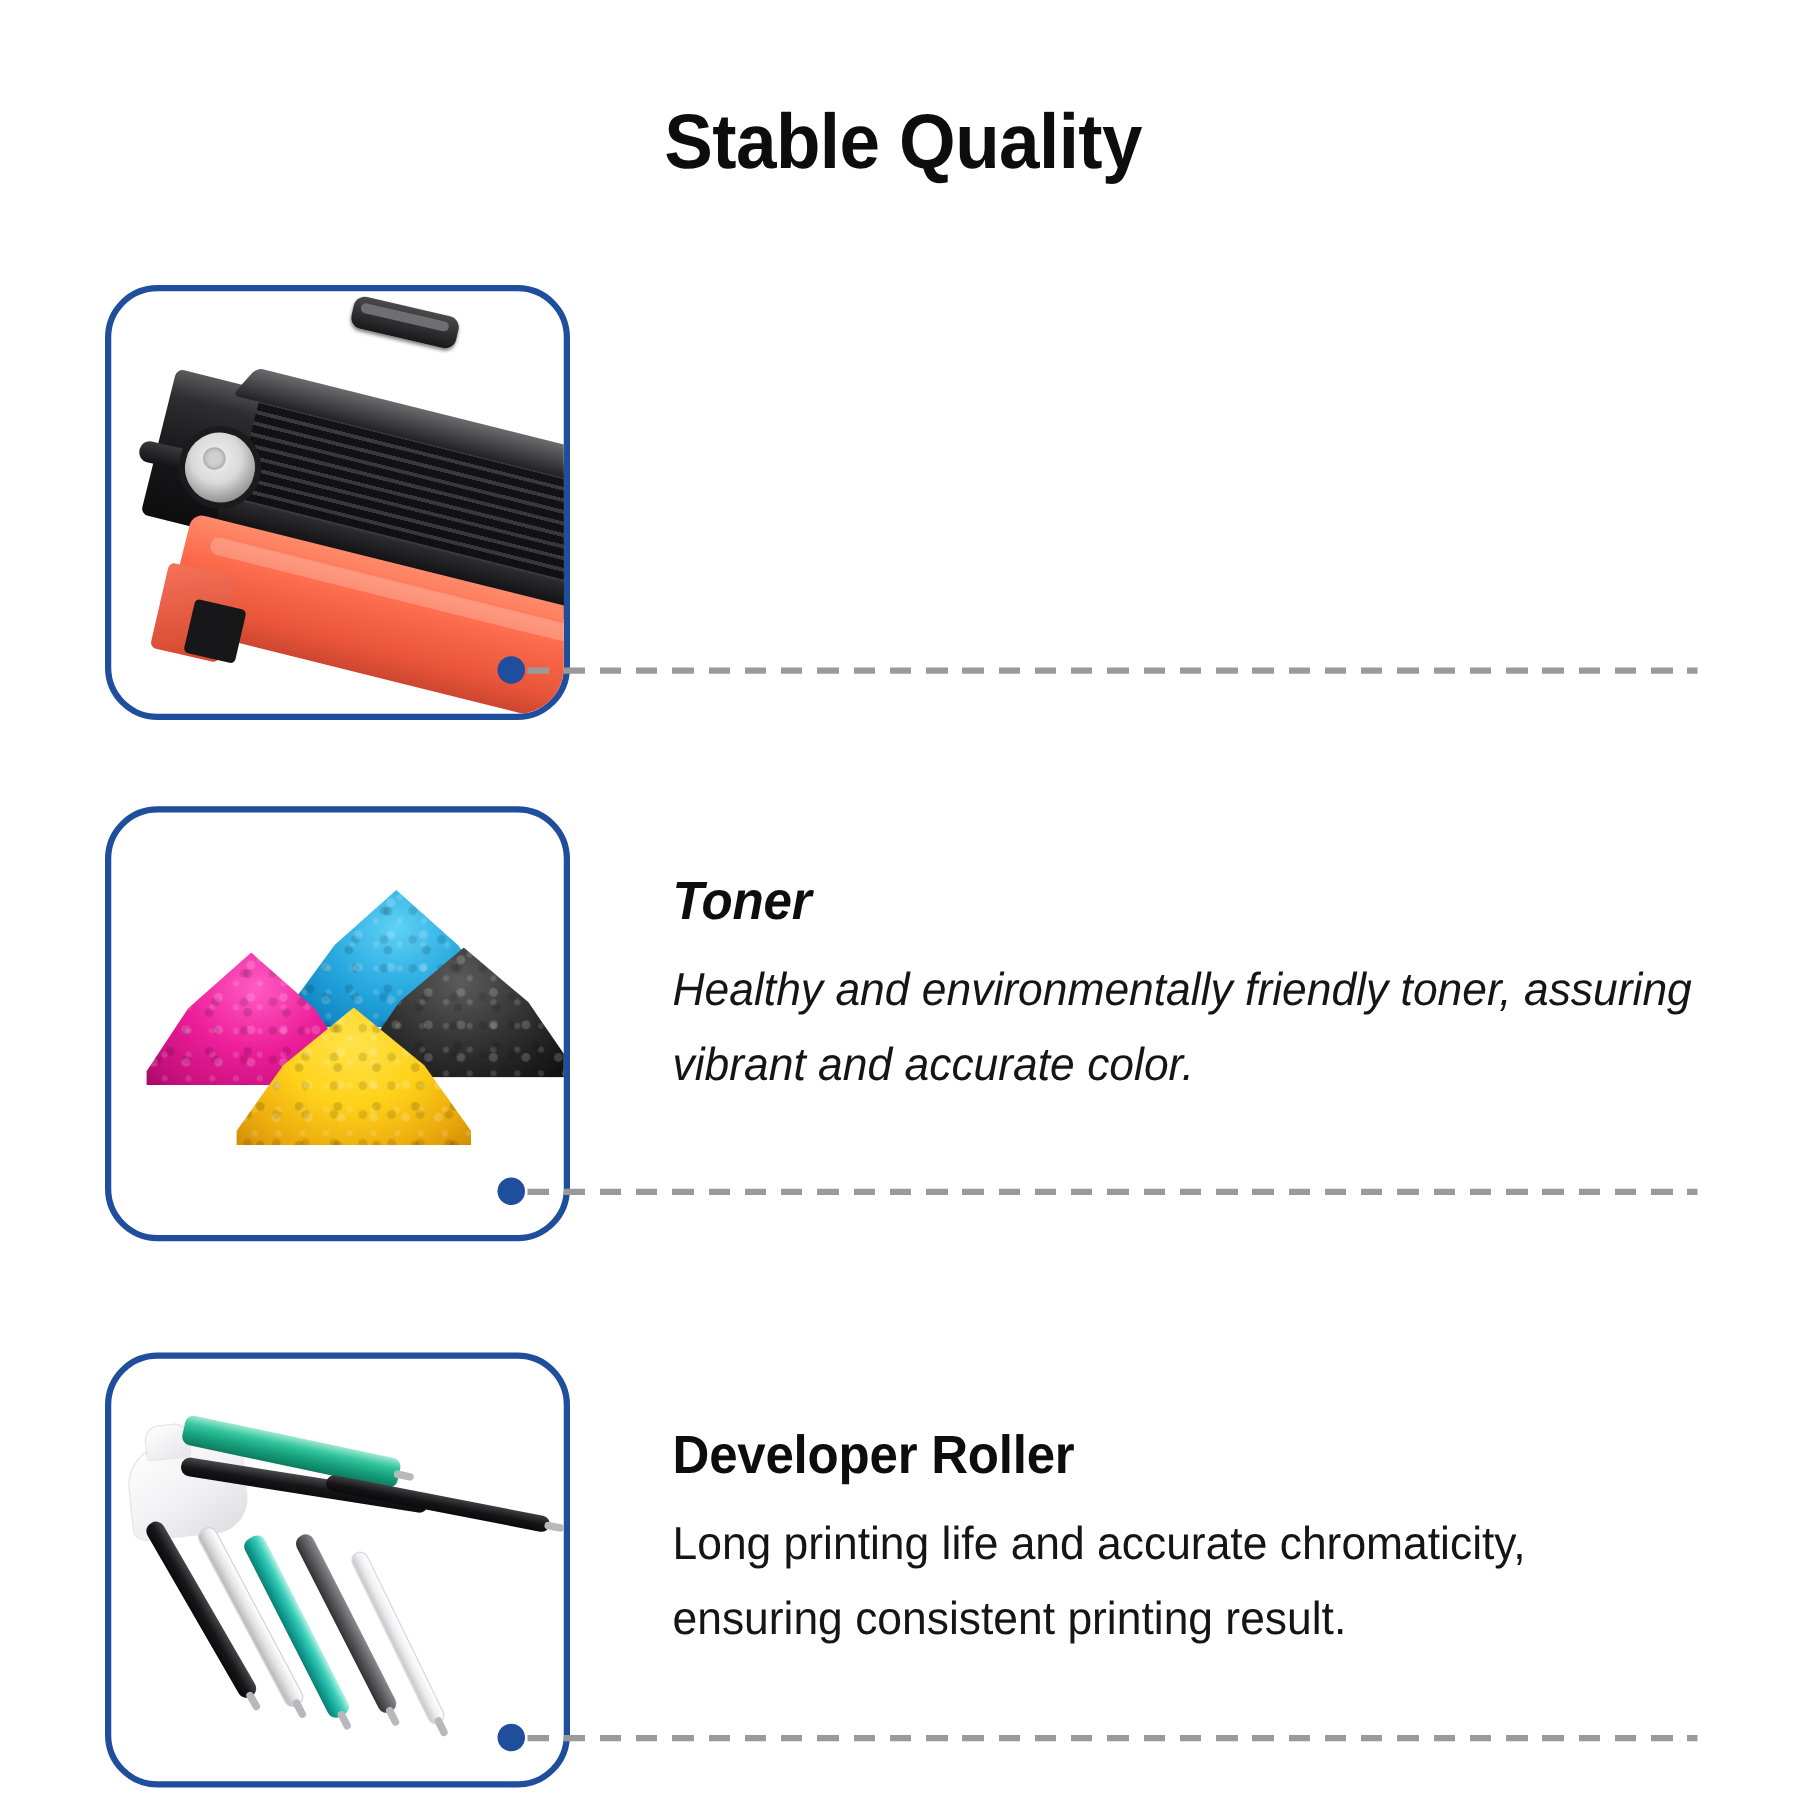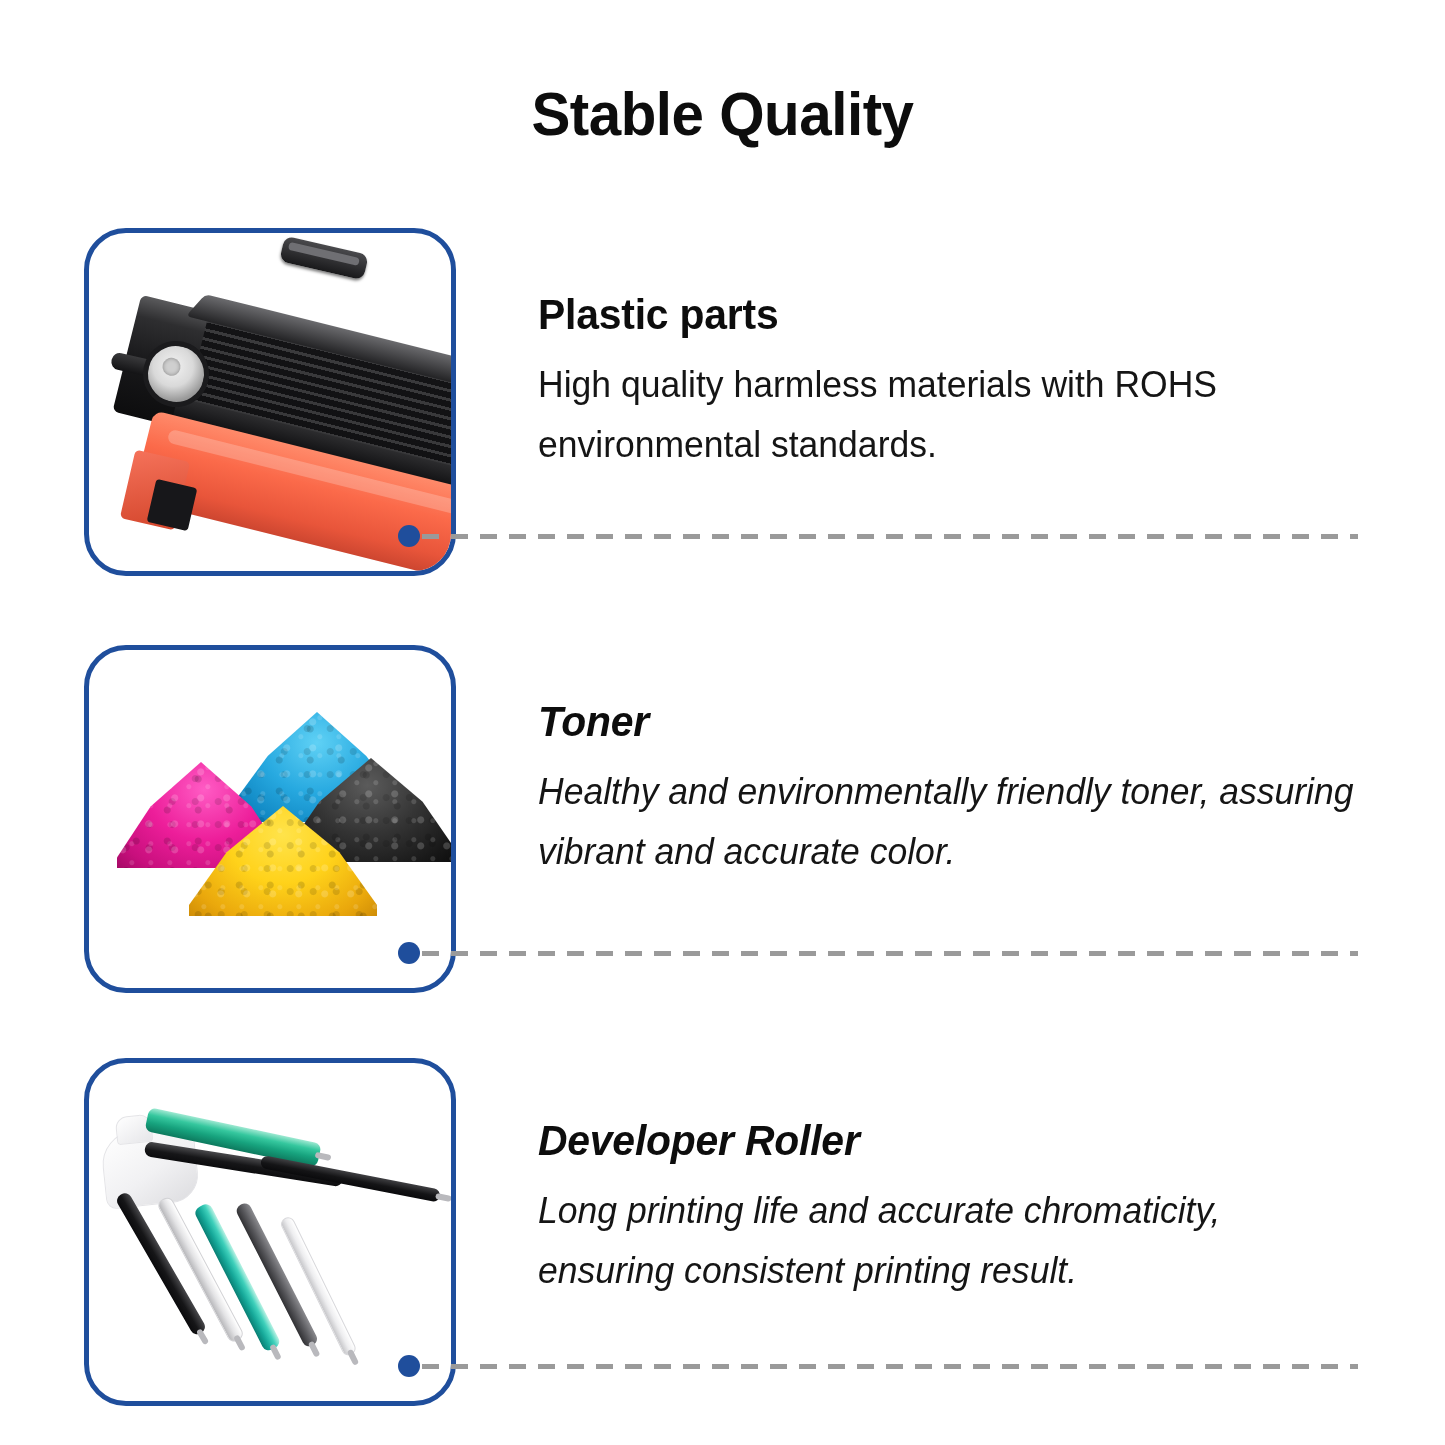--- a/index.html
+++ b/index.html
@@ -33,21 +33,21 @@
 
   
   .feature-row {
     position: absolute;
     left: 0;
     width: 1445px;
     height: 380px;
   }
   .row-1 { top: 208px; }
   .row-2 { top: 625px; }
-  .row-3 { top: 1038px; font-style: italic; }
+  .row-3 { top: 1062px; }
 
   
   .img-frame {
     position: absolute;
     left: 84px;
     top: 20px;
     width: 372px;
     height: 348px;
     border: 5px solid #1F4E9C;
     border-radius: 42px;
@@ -392,24 +392,20 @@
         <div class="cart-blk-foot"></div>
       </div>
     </div>
   </div>
 
   <div class="connector">
     <div class="dot"></div>
     <div class="dash"></div>
   </div>
 
-  <div class="text-col">
-    <div class="feat-heading">Plastic parts</div>
-    <div class="feat-desc">High quality harmless materials with ROHS environmental standards.</div>
-  </div>
 </div>
 
 <div class="feature-row row-2">
 
   <div class="img-frame">
     <div class="img-inner">
       <div class="pile pile-cyan">
         <div class="pile-tex"></div>
       </div>
       <div class="pile pile-black">

